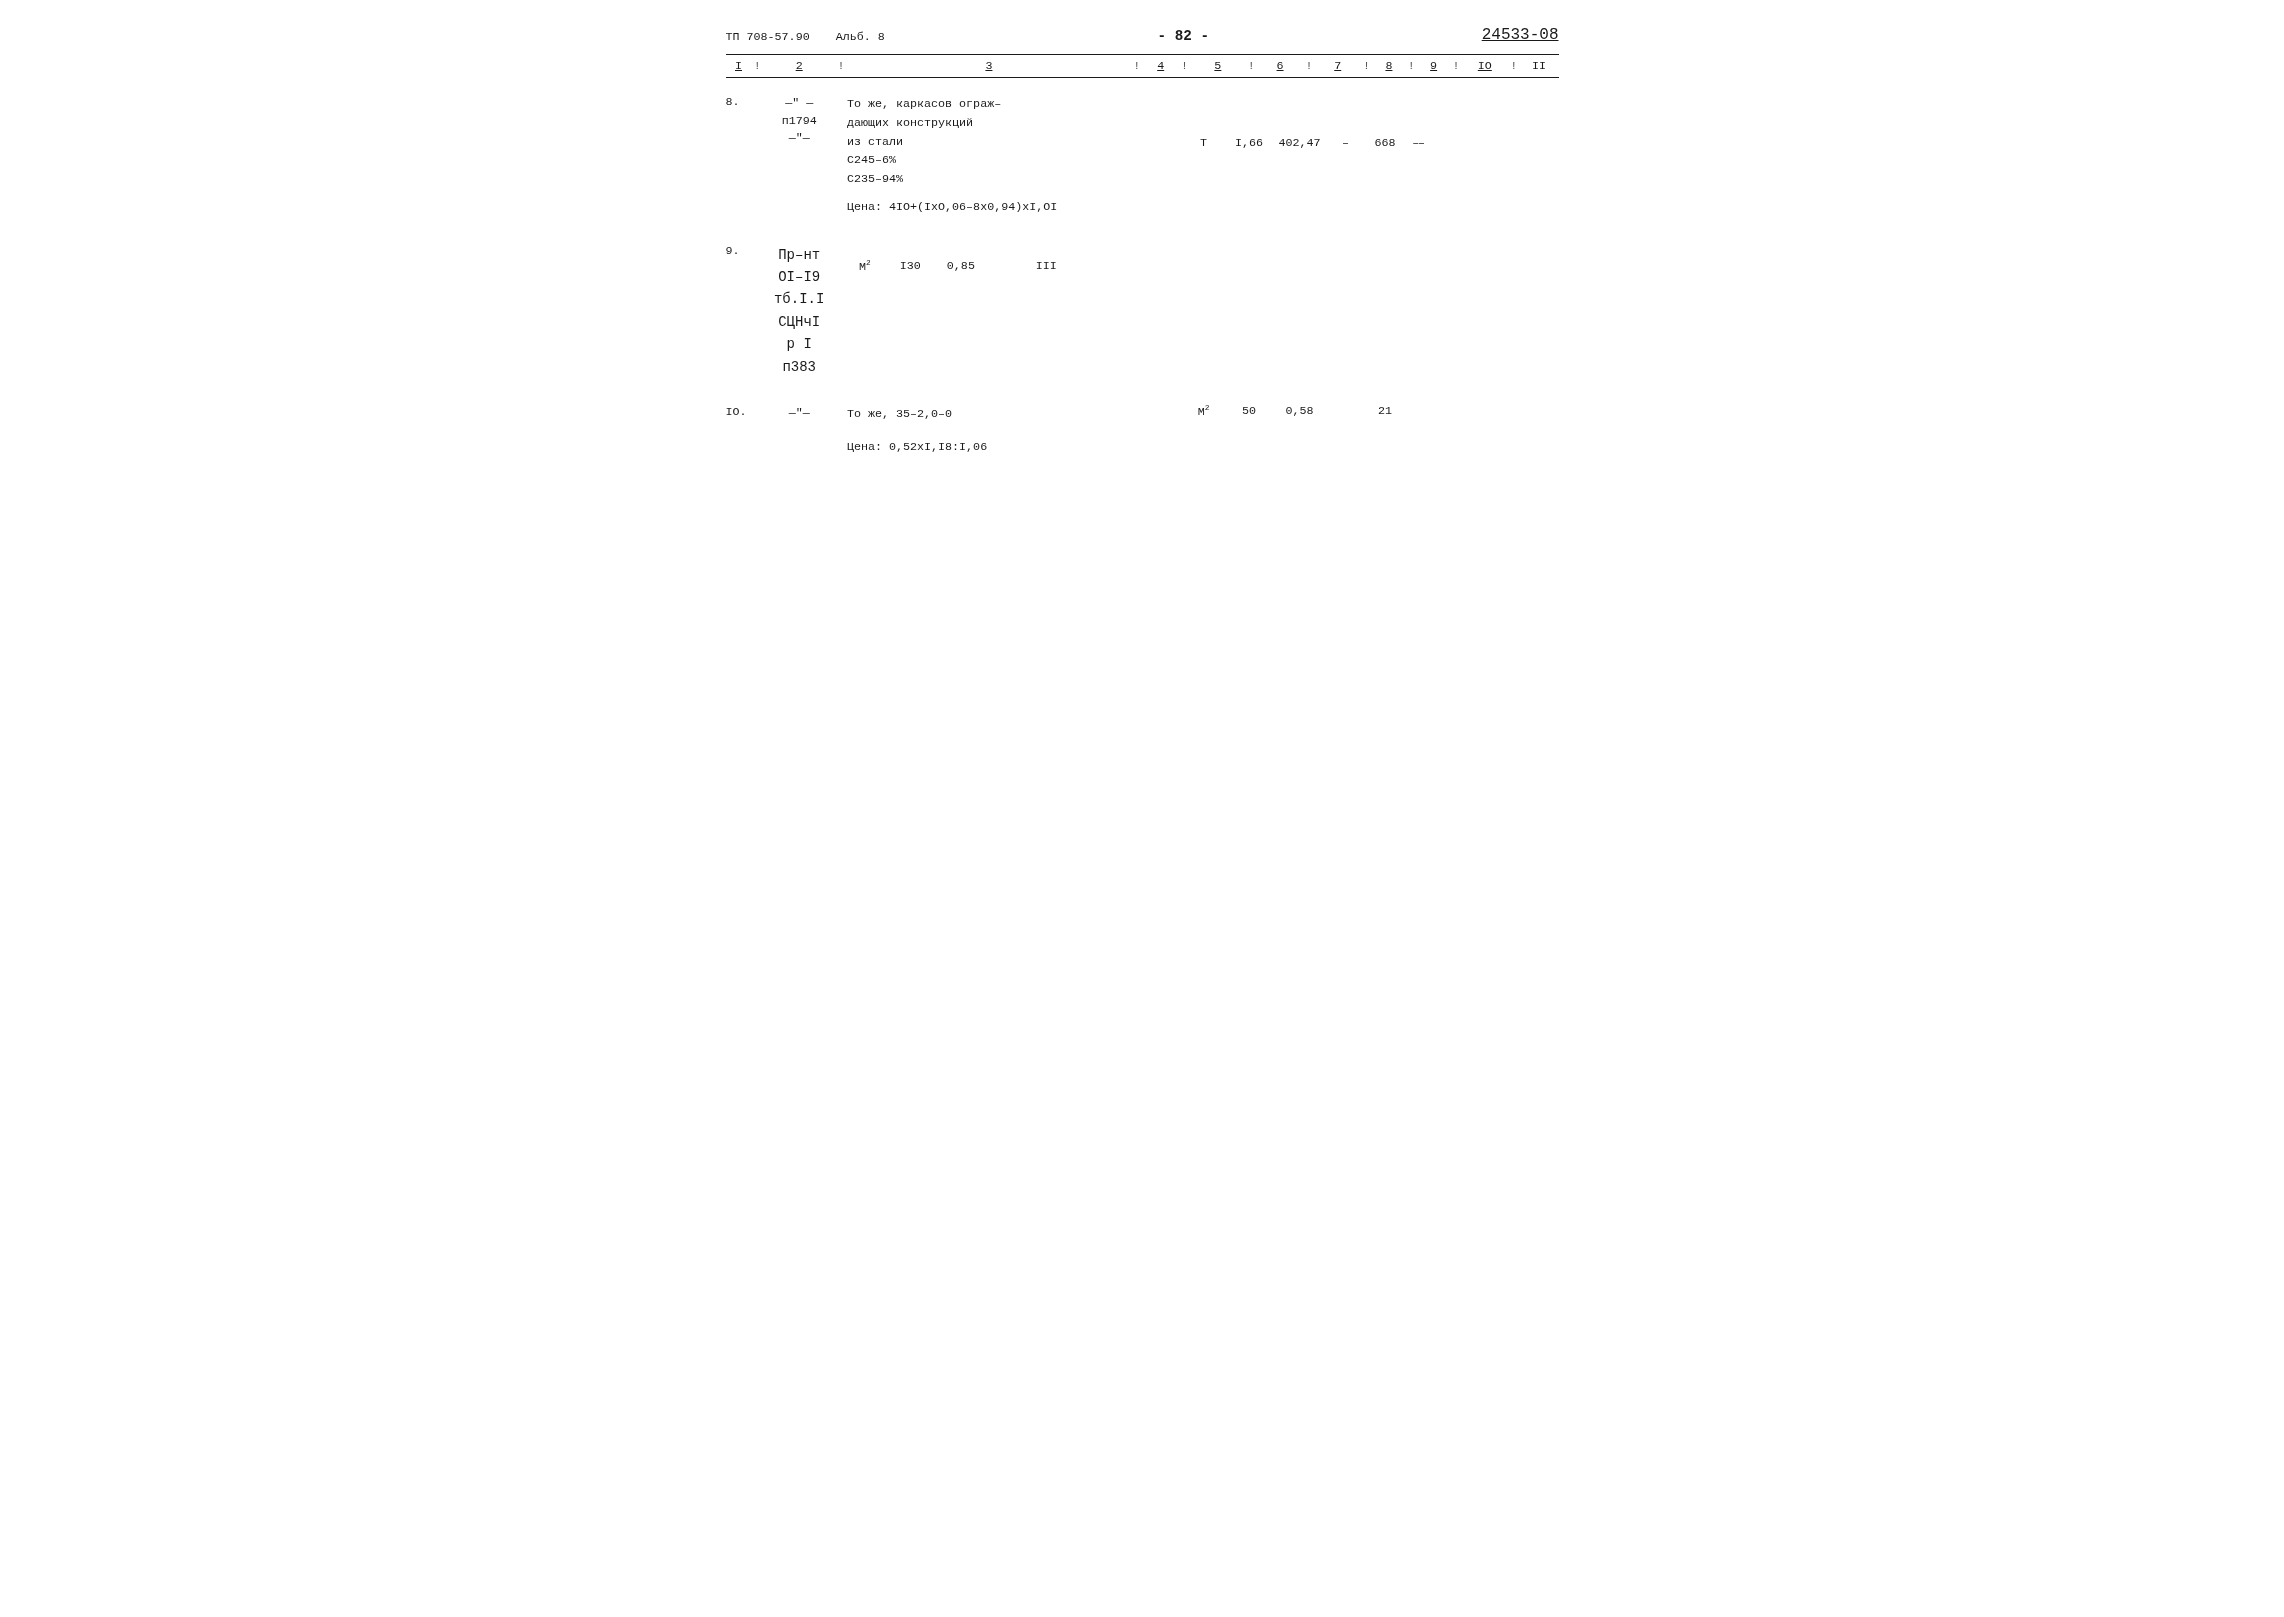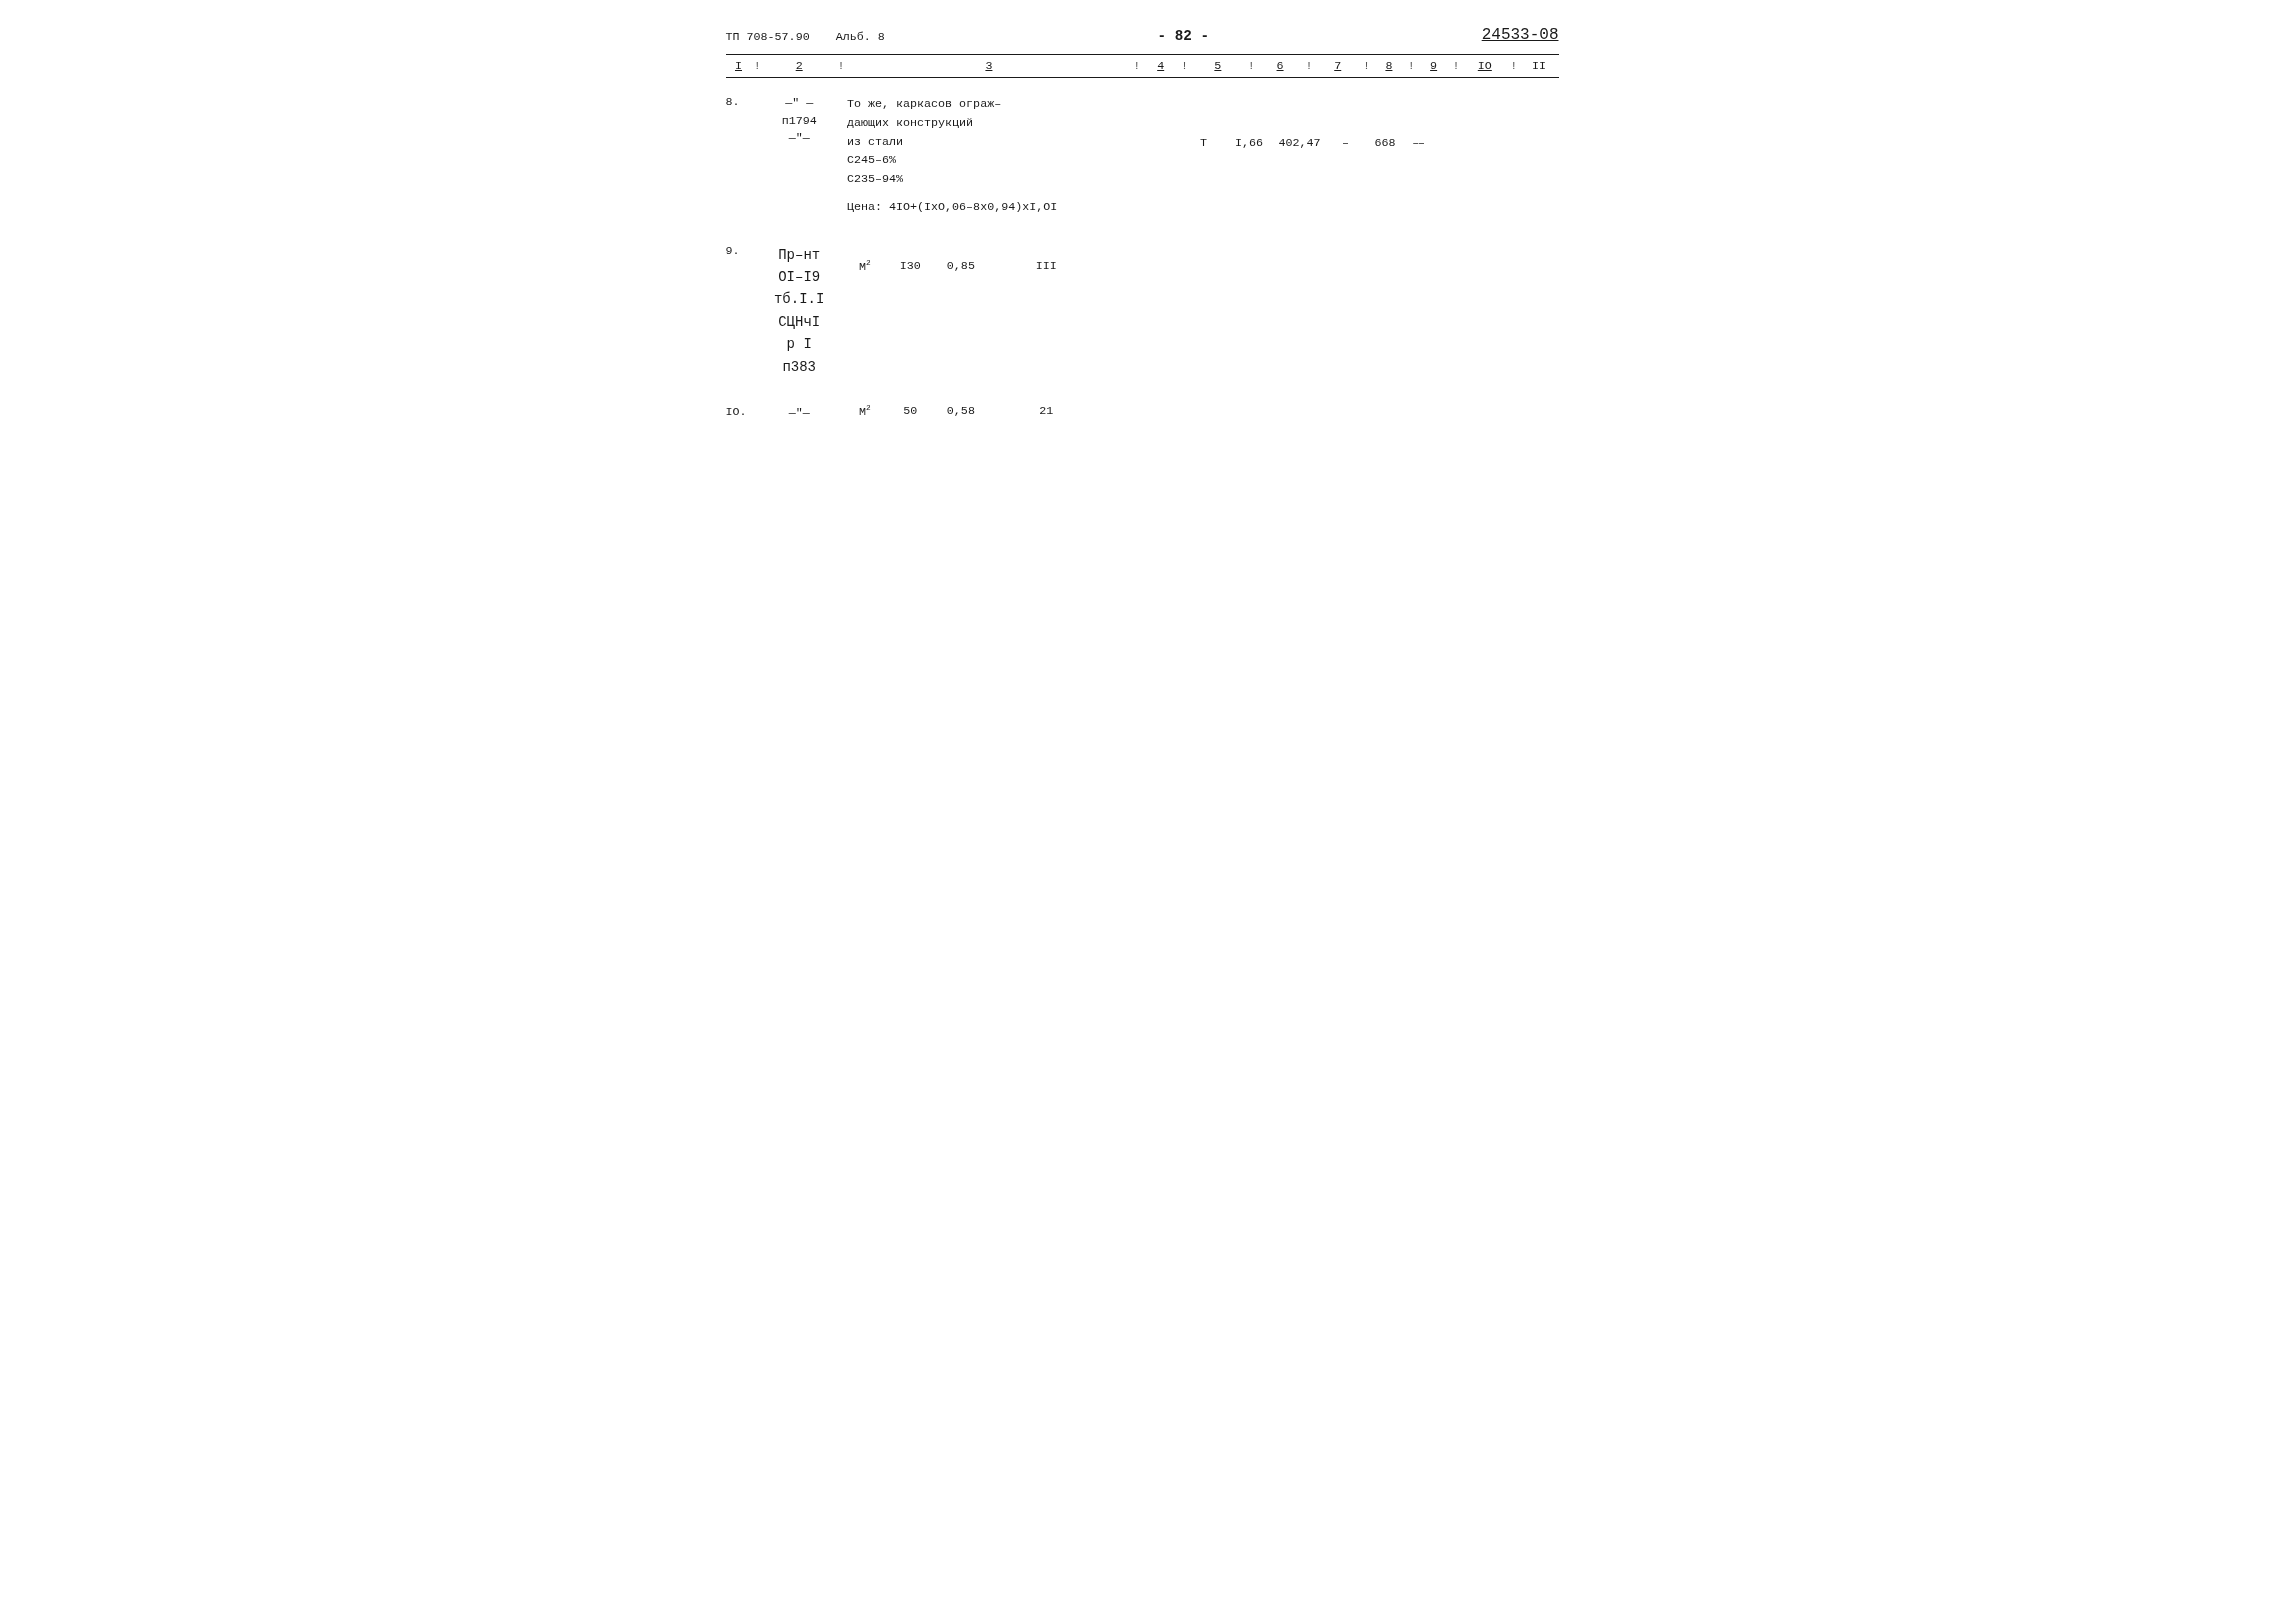--- a/index.html
+++ b/index.html
@@ -269,20 +269,26 @@
   <div style="width:39px; flex-shrink:0;"></div>
 </div>
 
 <div class="table-row" style="padding-top: 19.5px;">
   <div class="row-num">IO.</div>
   <div class="row-sep"></div>
   <div class="row-col2">
     —"—
   </div>
   <div class="row-sep"></div>
+  <div class="row-col3">
+    То же, 35–2,0–0
+    <div class="price-line" style="margin-top:14.3px;">
+      Цена: 0,52хI,I8:I,06
+    </div>
+  </div>
   <div class="row-col4" style="padding-top: 0px;">
     М<span class="superscript">2</span>
   </div>
   <div class="row-col5" style="padding-top: 0px;">
     50
   </div>
   <div class="row-col6" style="padding-top: 0px;">
     0,58
   </div>
   <div class="row-col7"></div>

